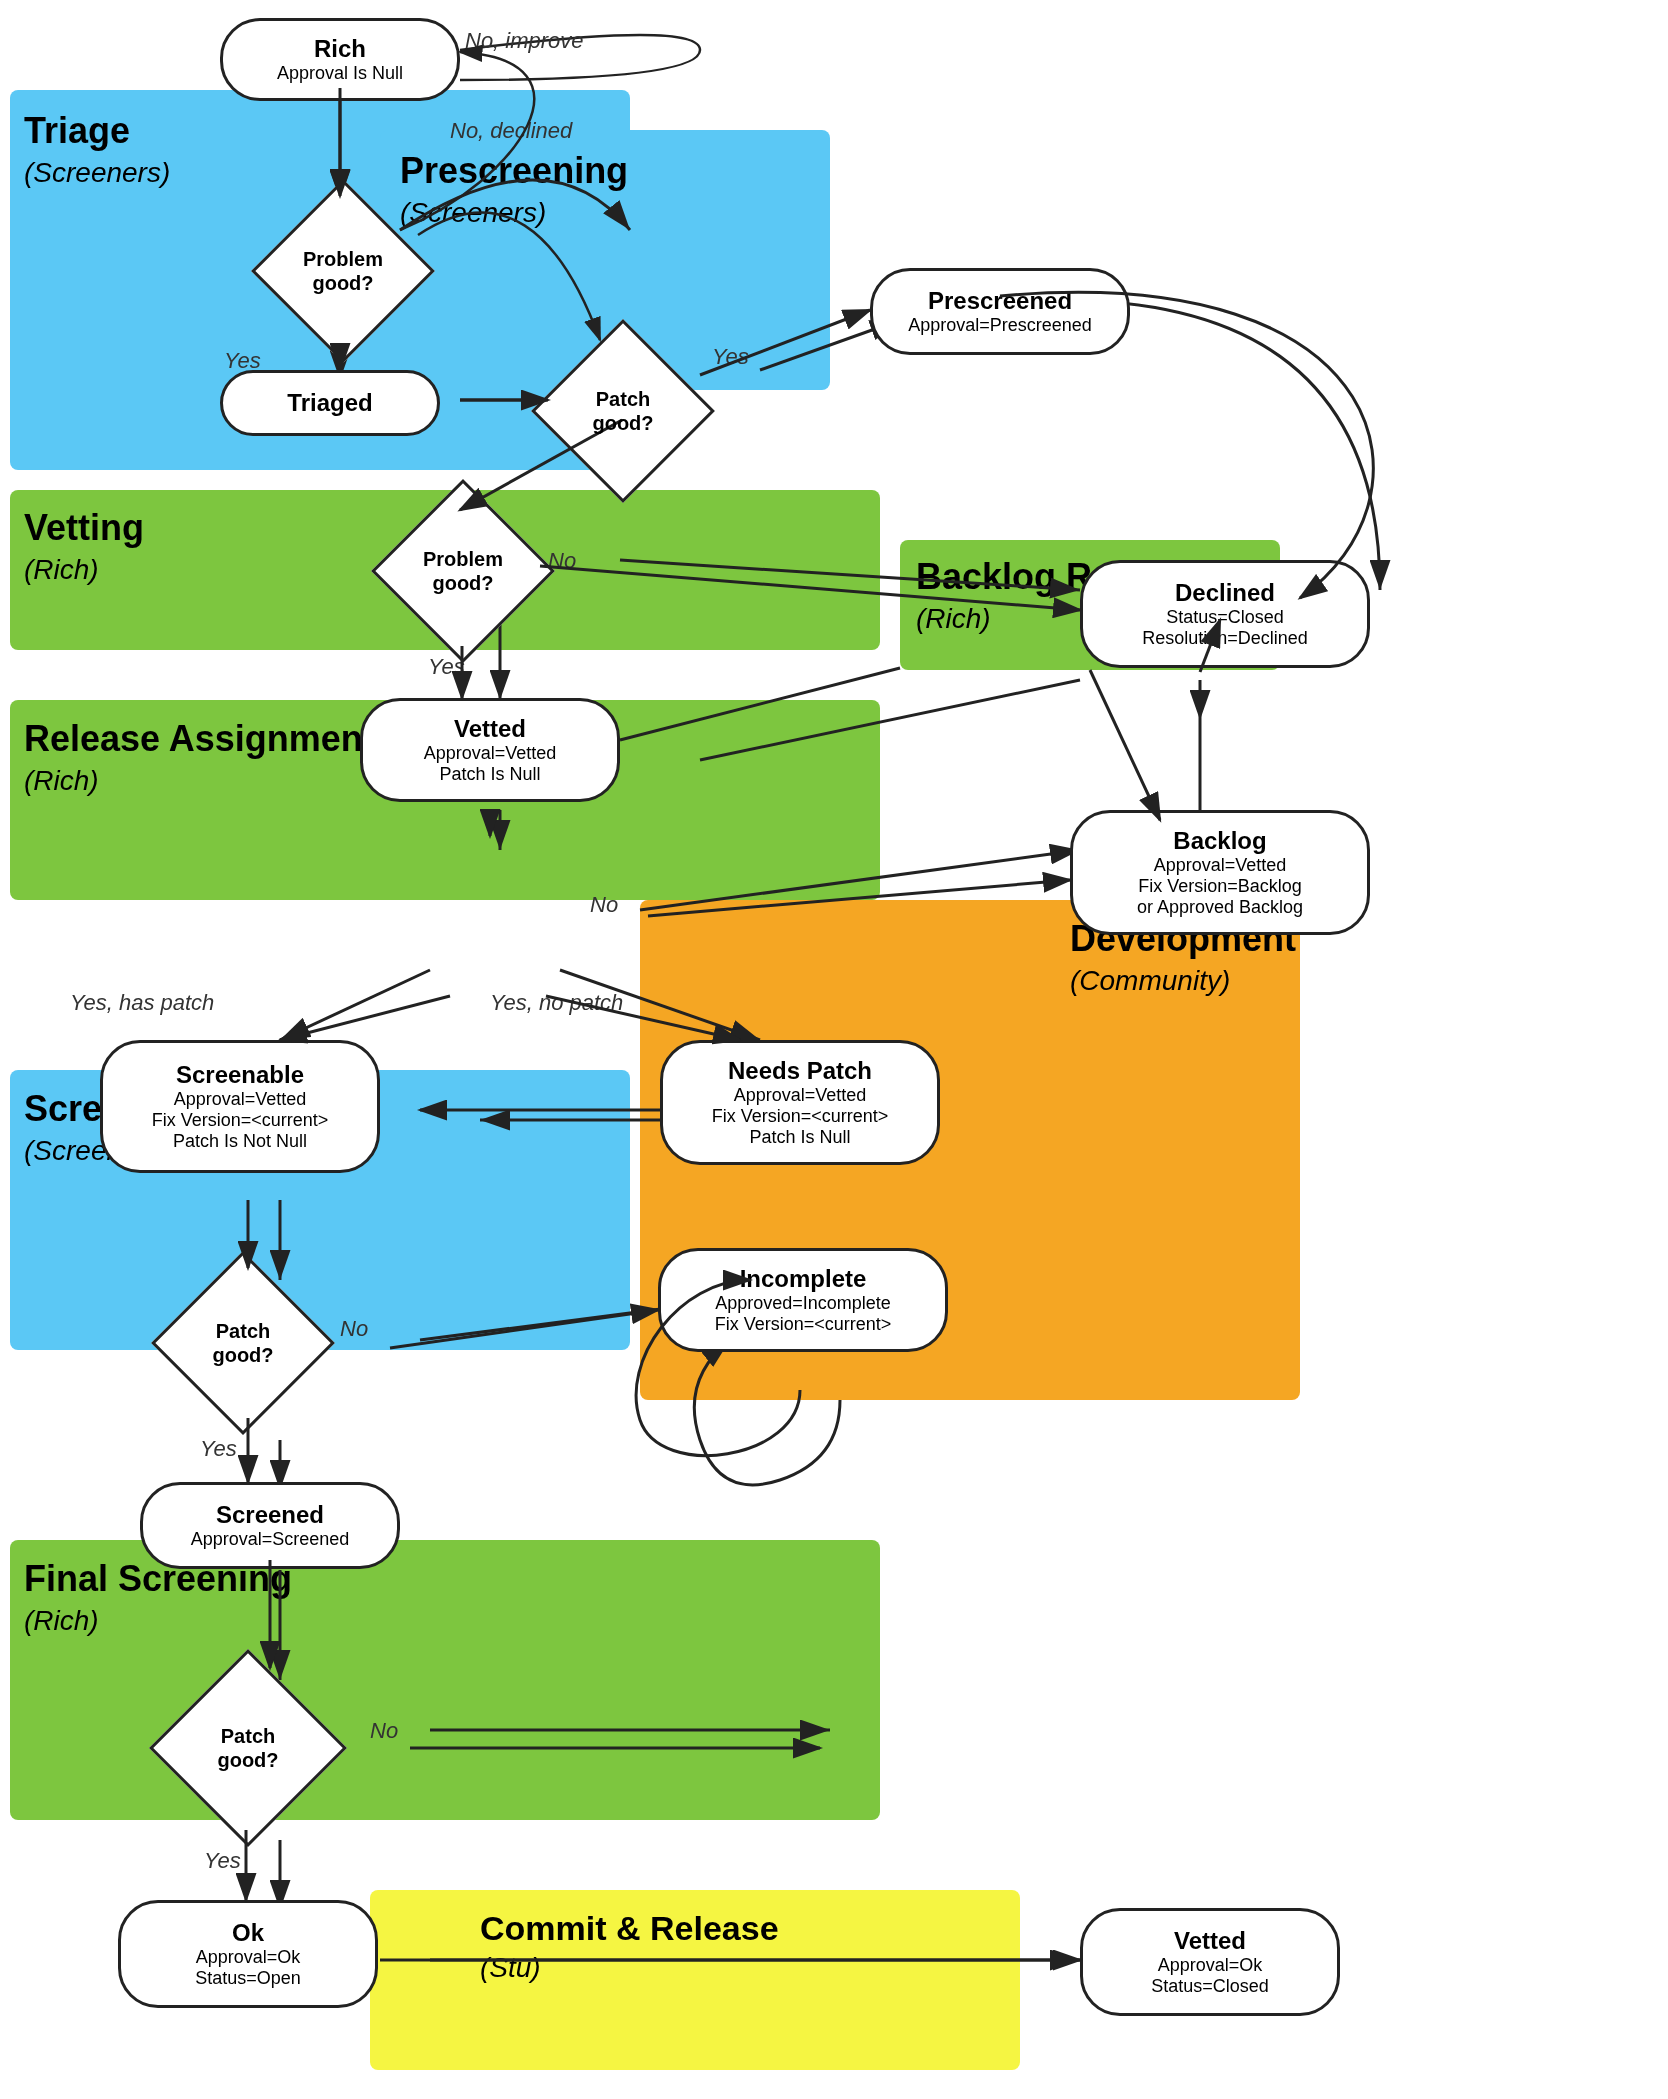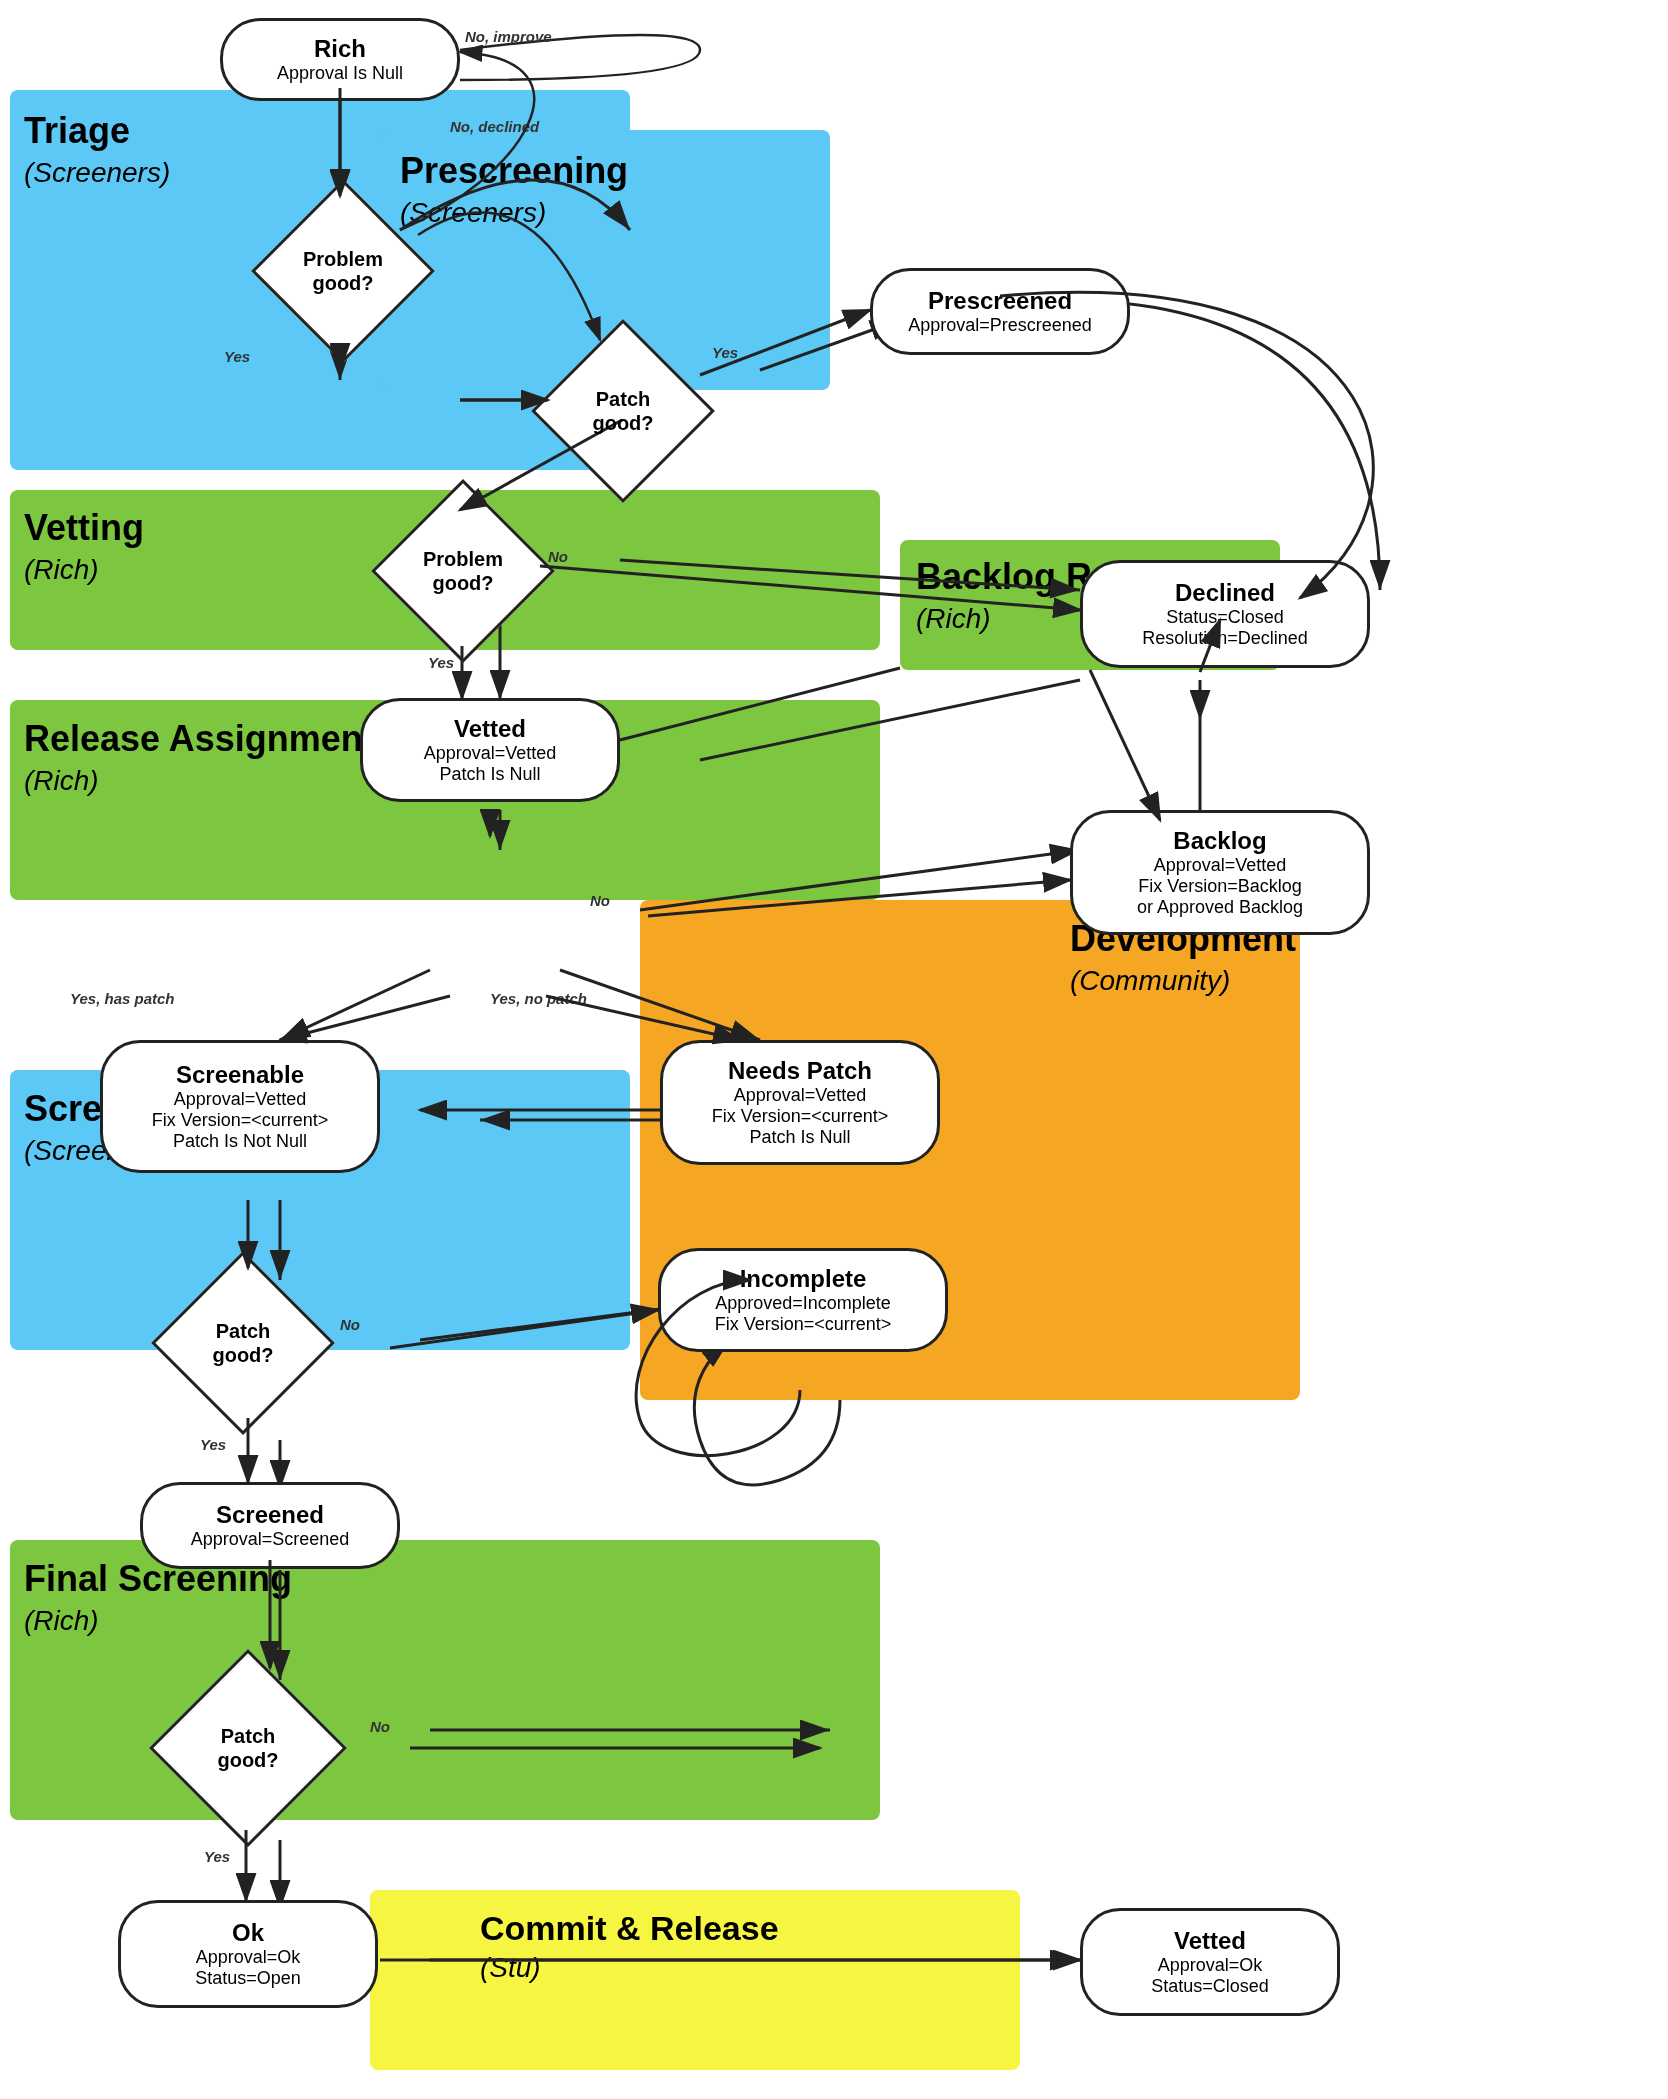--- a/index.html
+++ b/index.html
@@ -164,24 +164,24 @@
       top: 0;
       left: 0;
       width: 1668px;
       height: 2099px;
       pointer-events: none;
     }
 
     
     .arrow-label {
       position: absolute;
-      font-size: 15px;
+      font-size: 22px;
       font-style: italic;
       color: #333;
-      font-weight: bold;
+      font-weight: normal;
     }
   </style>
 </head>
 <body>
 
 <div class="diagram-container">
 
   <div class="region region-triage"></div>
   <div class="region region-prescreening"></div>
   <div class="region region-vetting"></div>
@@ -305,20 +305,23 @@
 
   <div class="arrow-label" style="left:450px; top:118px;">No, declined</div>
 
   <div style="position:absolute; left:268px; top:196px; width:150px; height:150px;">
     <div style="width:130px; height:130px; background:white; border:3px solid #222; transform:rotate(45deg); position:absolute; left:10px; top:10px;"></div>
     <div style="position:absolute; top:0; left:0; width:150px; height:150px; display:flex; align-items:center; justify-content:center; font-size:20px; font-weight:bold; text-align:center; z-index:2; line-height:1.2;">Problem<br>good?</div>
   </div>
 
   <div class="arrow-label" style="left:224px; top:348px;">Yes</div>
 
+  <div class="node node-rounded" style="position:absolute; left:220px; top:370px; width:220px; padding:16px 28px;">
+    <div class="node-title">Triaged</div>
+  </div>
 
   <div style="position:absolute; left:548px; top:336px; width:150px; height:150px;">
     <div style="width:130px; height:130px; background:white; border:3px solid #222; transform:rotate(45deg); position:absolute; left:10px; top:10px;"></div>
     <div style="position:absolute; top:0; left:0; width:150px; height:150px; display:flex; align-items:center; justify-content:center; font-size:20px; font-weight:bold; text-align:center; z-index:2; line-height:1.2;">Patch<br>good?</div>
   </div>
 
   <div class="arrow-label" style="left:712px; top:344px;">Yes</div>
 
   <div class="node node-rounded" style="position:absolute; left:870px; top:268px; width:260px; padding:16px 24px;">
     <div class="node-title">Prescreened</div>

